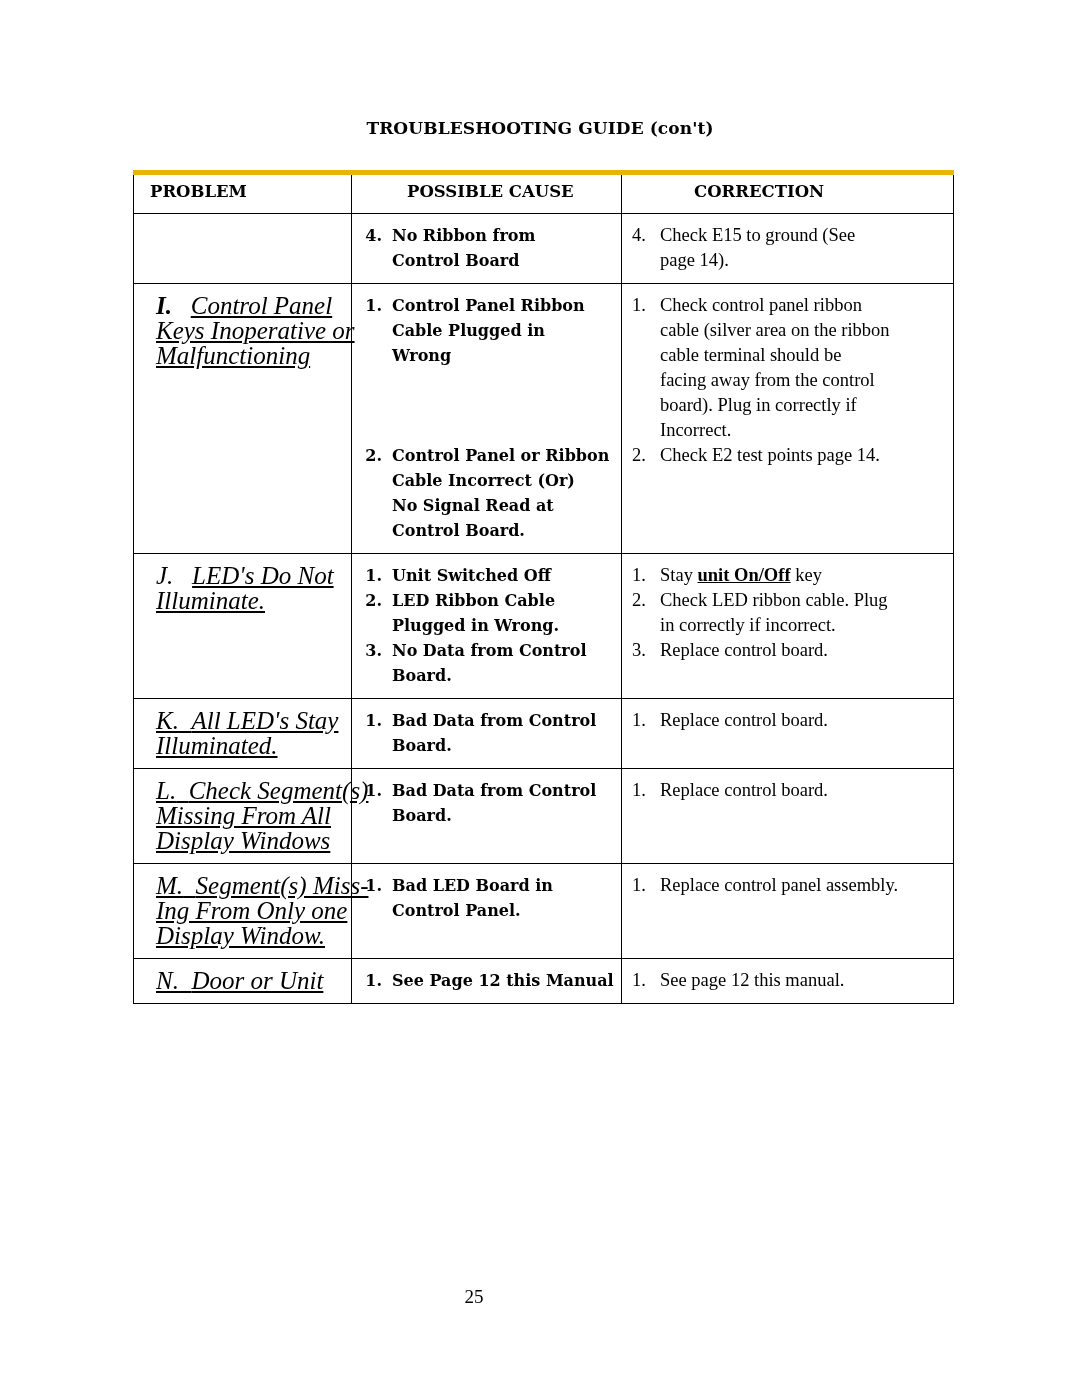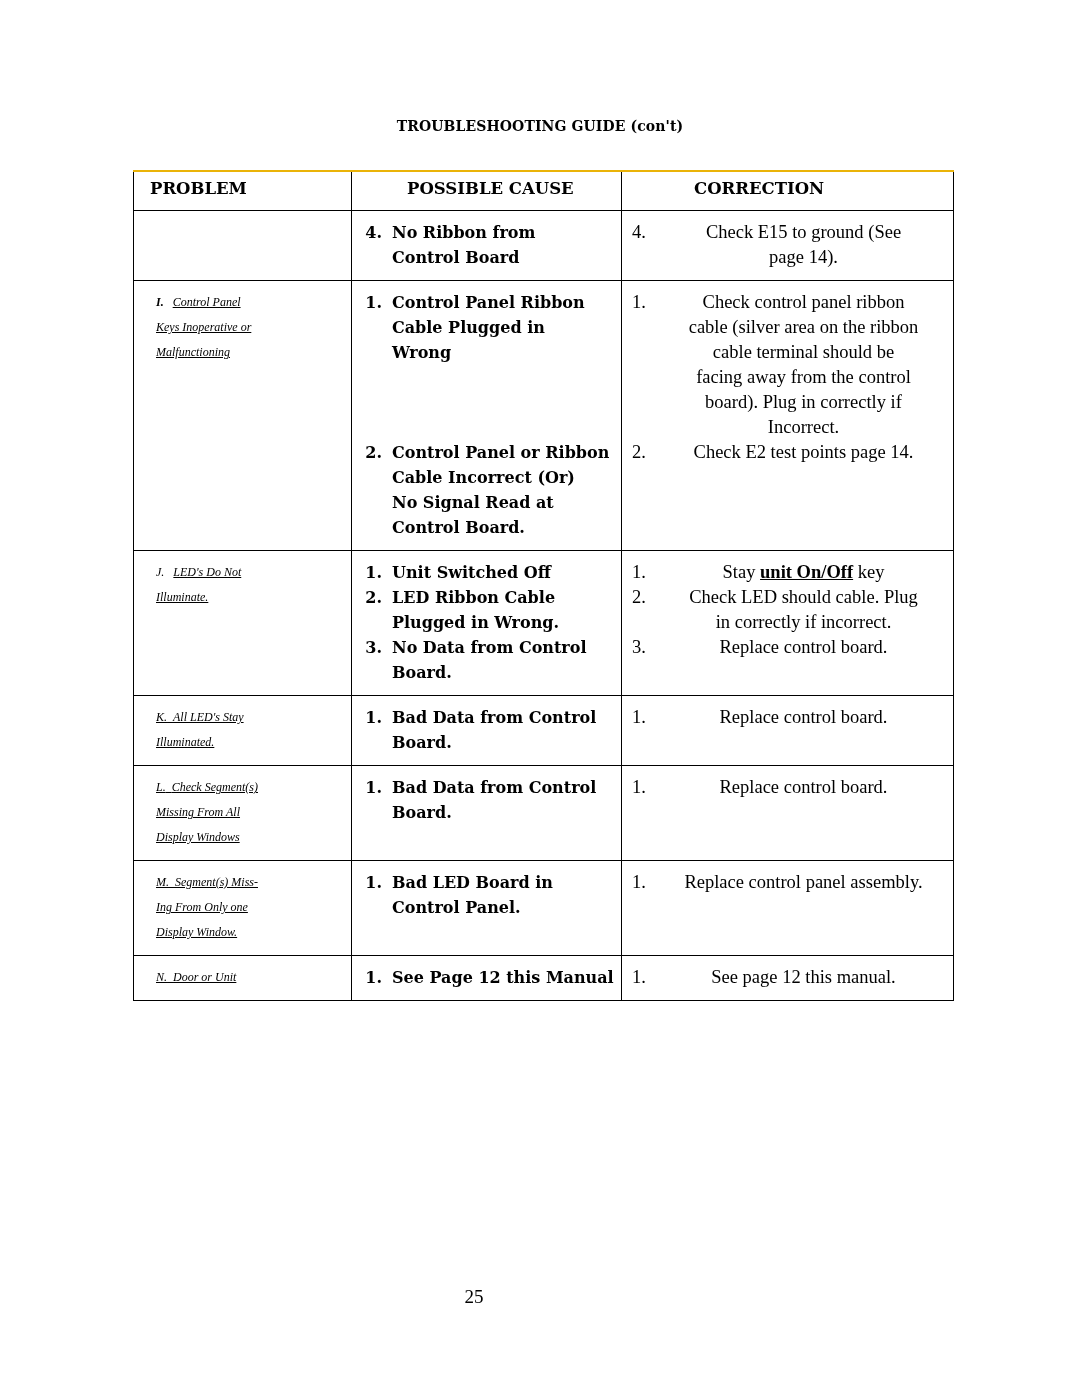--- a/index.html
+++ b/index.html
@@ -25,21 +25,21 @@
   }
 
   .doc-title {
     position: absolute;
     left: 0;
     top: 118px;
     width: 1080px;
     text-align: center;
     font-family: "DejaVu Serif", "Liberation Serif", serif;
     font-weight: bold;
-    font-size: 14px;
+    font-size: 17px;
     letter-spacing: 0.1px;
   }
 
   table.tg {
     position: absolute;
     left: 133px;
     top: 170px;
     width: 820px;
     border-collapse: collapse;
     table-layout: fixed;
@@ -52,40 +52,40 @@
     margin: 0;
   }
 
   
   col.c-problem  { width: 218px; }
   col.c-cause    { width: 270px; }
   col.c-correct  { width: 332px; }
 
   
   tr.header-row td {
-    border-top: 2px solid #eab308;
+    border-top: 5px solid #eab308;
     height: 38px;
   }
   .hdr-text {
     font-family: "DejaVu Serif", "Liberation Serif", serif;
     font-weight: bold;
     font-size: 16.5px;
     padding: 7px 0 0 16px;
     white-space: nowrap;
   }
   .hdr-cause { padding-left: 55px; }
   .hdr-correct { padding-left: 72px; }
 
   
   .problem-cell {
     padding: 9px 6px 10px 22px;
   }
   .p-line {
     font-style: italic;
-    font-size: 12px;
+    font-size: 25px;
     line-height: 25px;
     white-space: nowrap;
   }
   .p-line .u { text-decoration: underline; }
   .p-line .lbl-bold { font-weight: bold; }
   .p-line .lbl-plain { font-weight: normal; }
 
   
   .cause-cell {
     padding: 9px 2px 10px 0px;
@@ -120,21 +120,20 @@
     line-height: 25px;
   }
   .correct-num {
     width: 28px;
     text-align: left;
     padding-left: 4px;
     flex: 0 0 28px;
   }
   .correct-body {
     flex: 1 1 auto;
-    text-align: center;
   }
   .correct-body .cl { white-space: nowrap; }
   .correct-body .u { text-decoration: underline; font-weight: bold; }
 
   .page-number {
     position: absolute;
     left: 0;
     top: 1286px;
     width: 948px;
     text-align: center;
@@ -284,21 +283,21 @@
             <div class="correct-cell">
               <div class="correct-item">
                 <div class="correct-num">1.</div>
                 <div class="correct-body">
                   <div class="cl"><span>Stay </span><span class="u">unit On/Off</span><span> key</span></div>
                 </div>
               </div>
               <div class="correct-item">
                 <div class="correct-num">2.</div>
                 <div class="correct-body">
-                  <div class="cl">Check LED should cable.  Plug</div>
+                  <div class="cl">Check LED ribbon cable.  Plug</div>
                   <div class="cl">in correctly if incorrect.</div>
                 </div>
               </div>
               <div class="correct-item">
                 <div class="correct-num">3.</div>
                 <div class="correct-body">
                   <div class="cl">Replace control board.</div>
                 </div>
               </div>
             </div>

